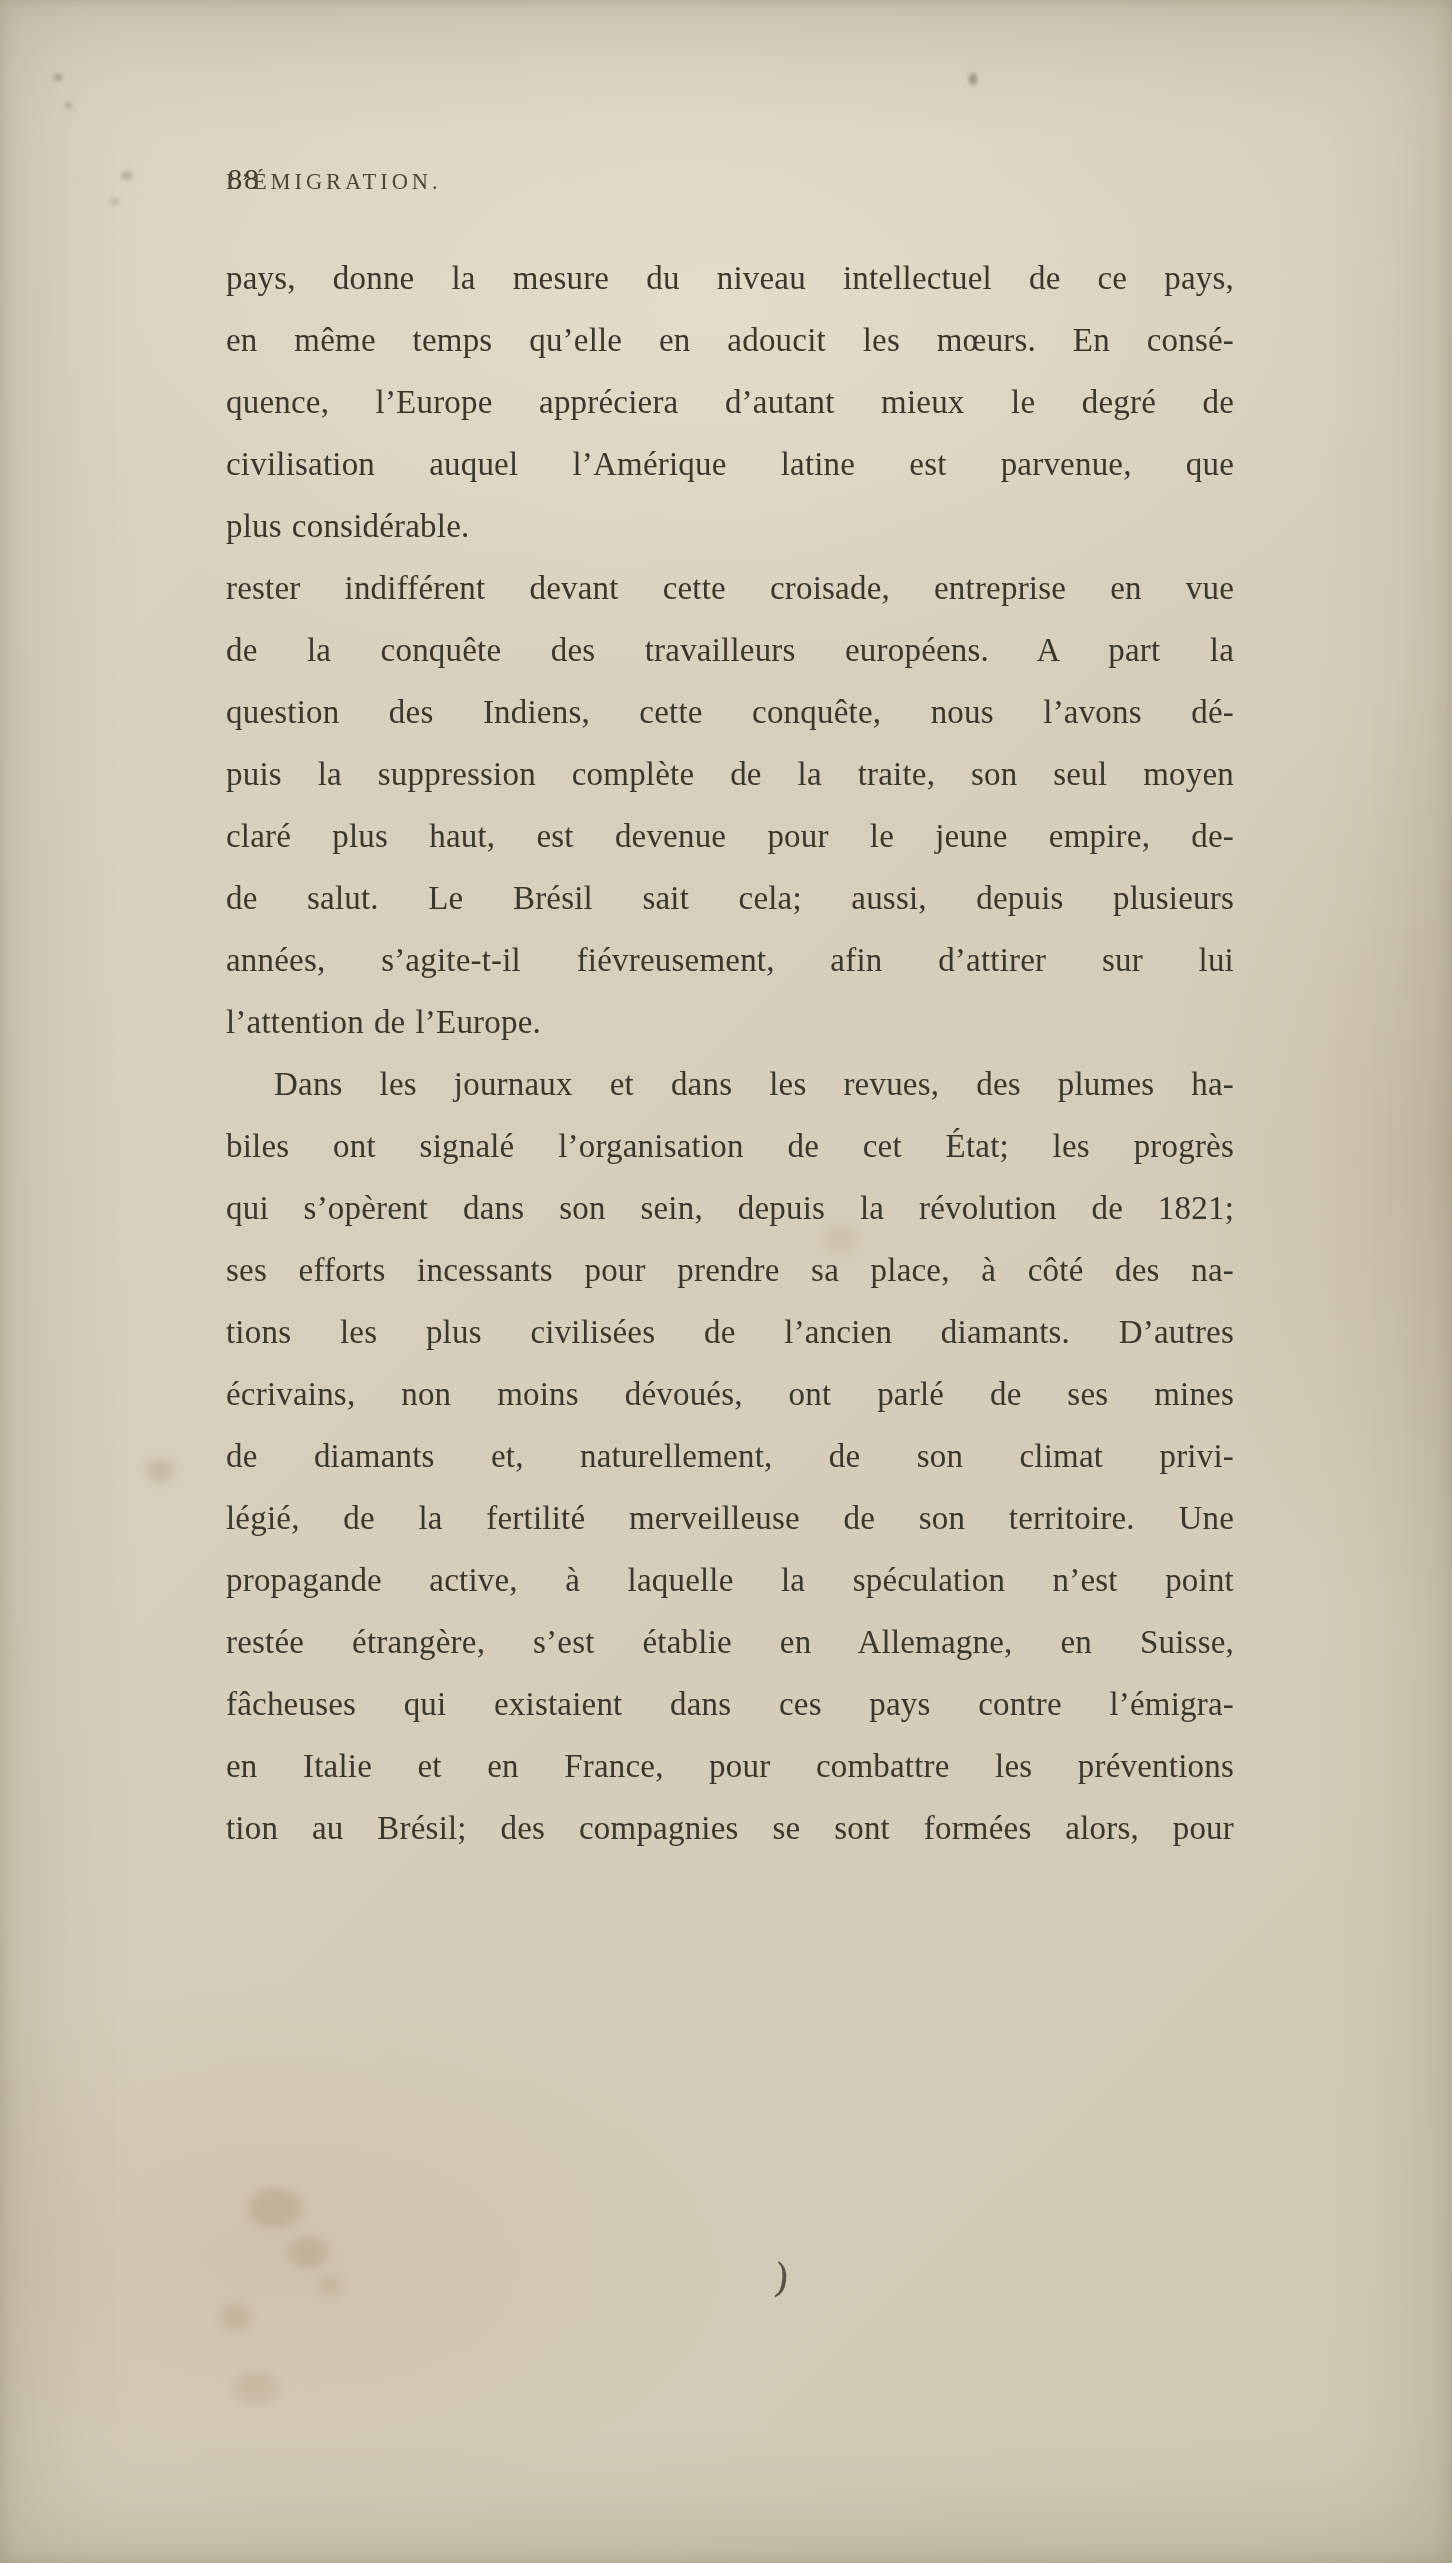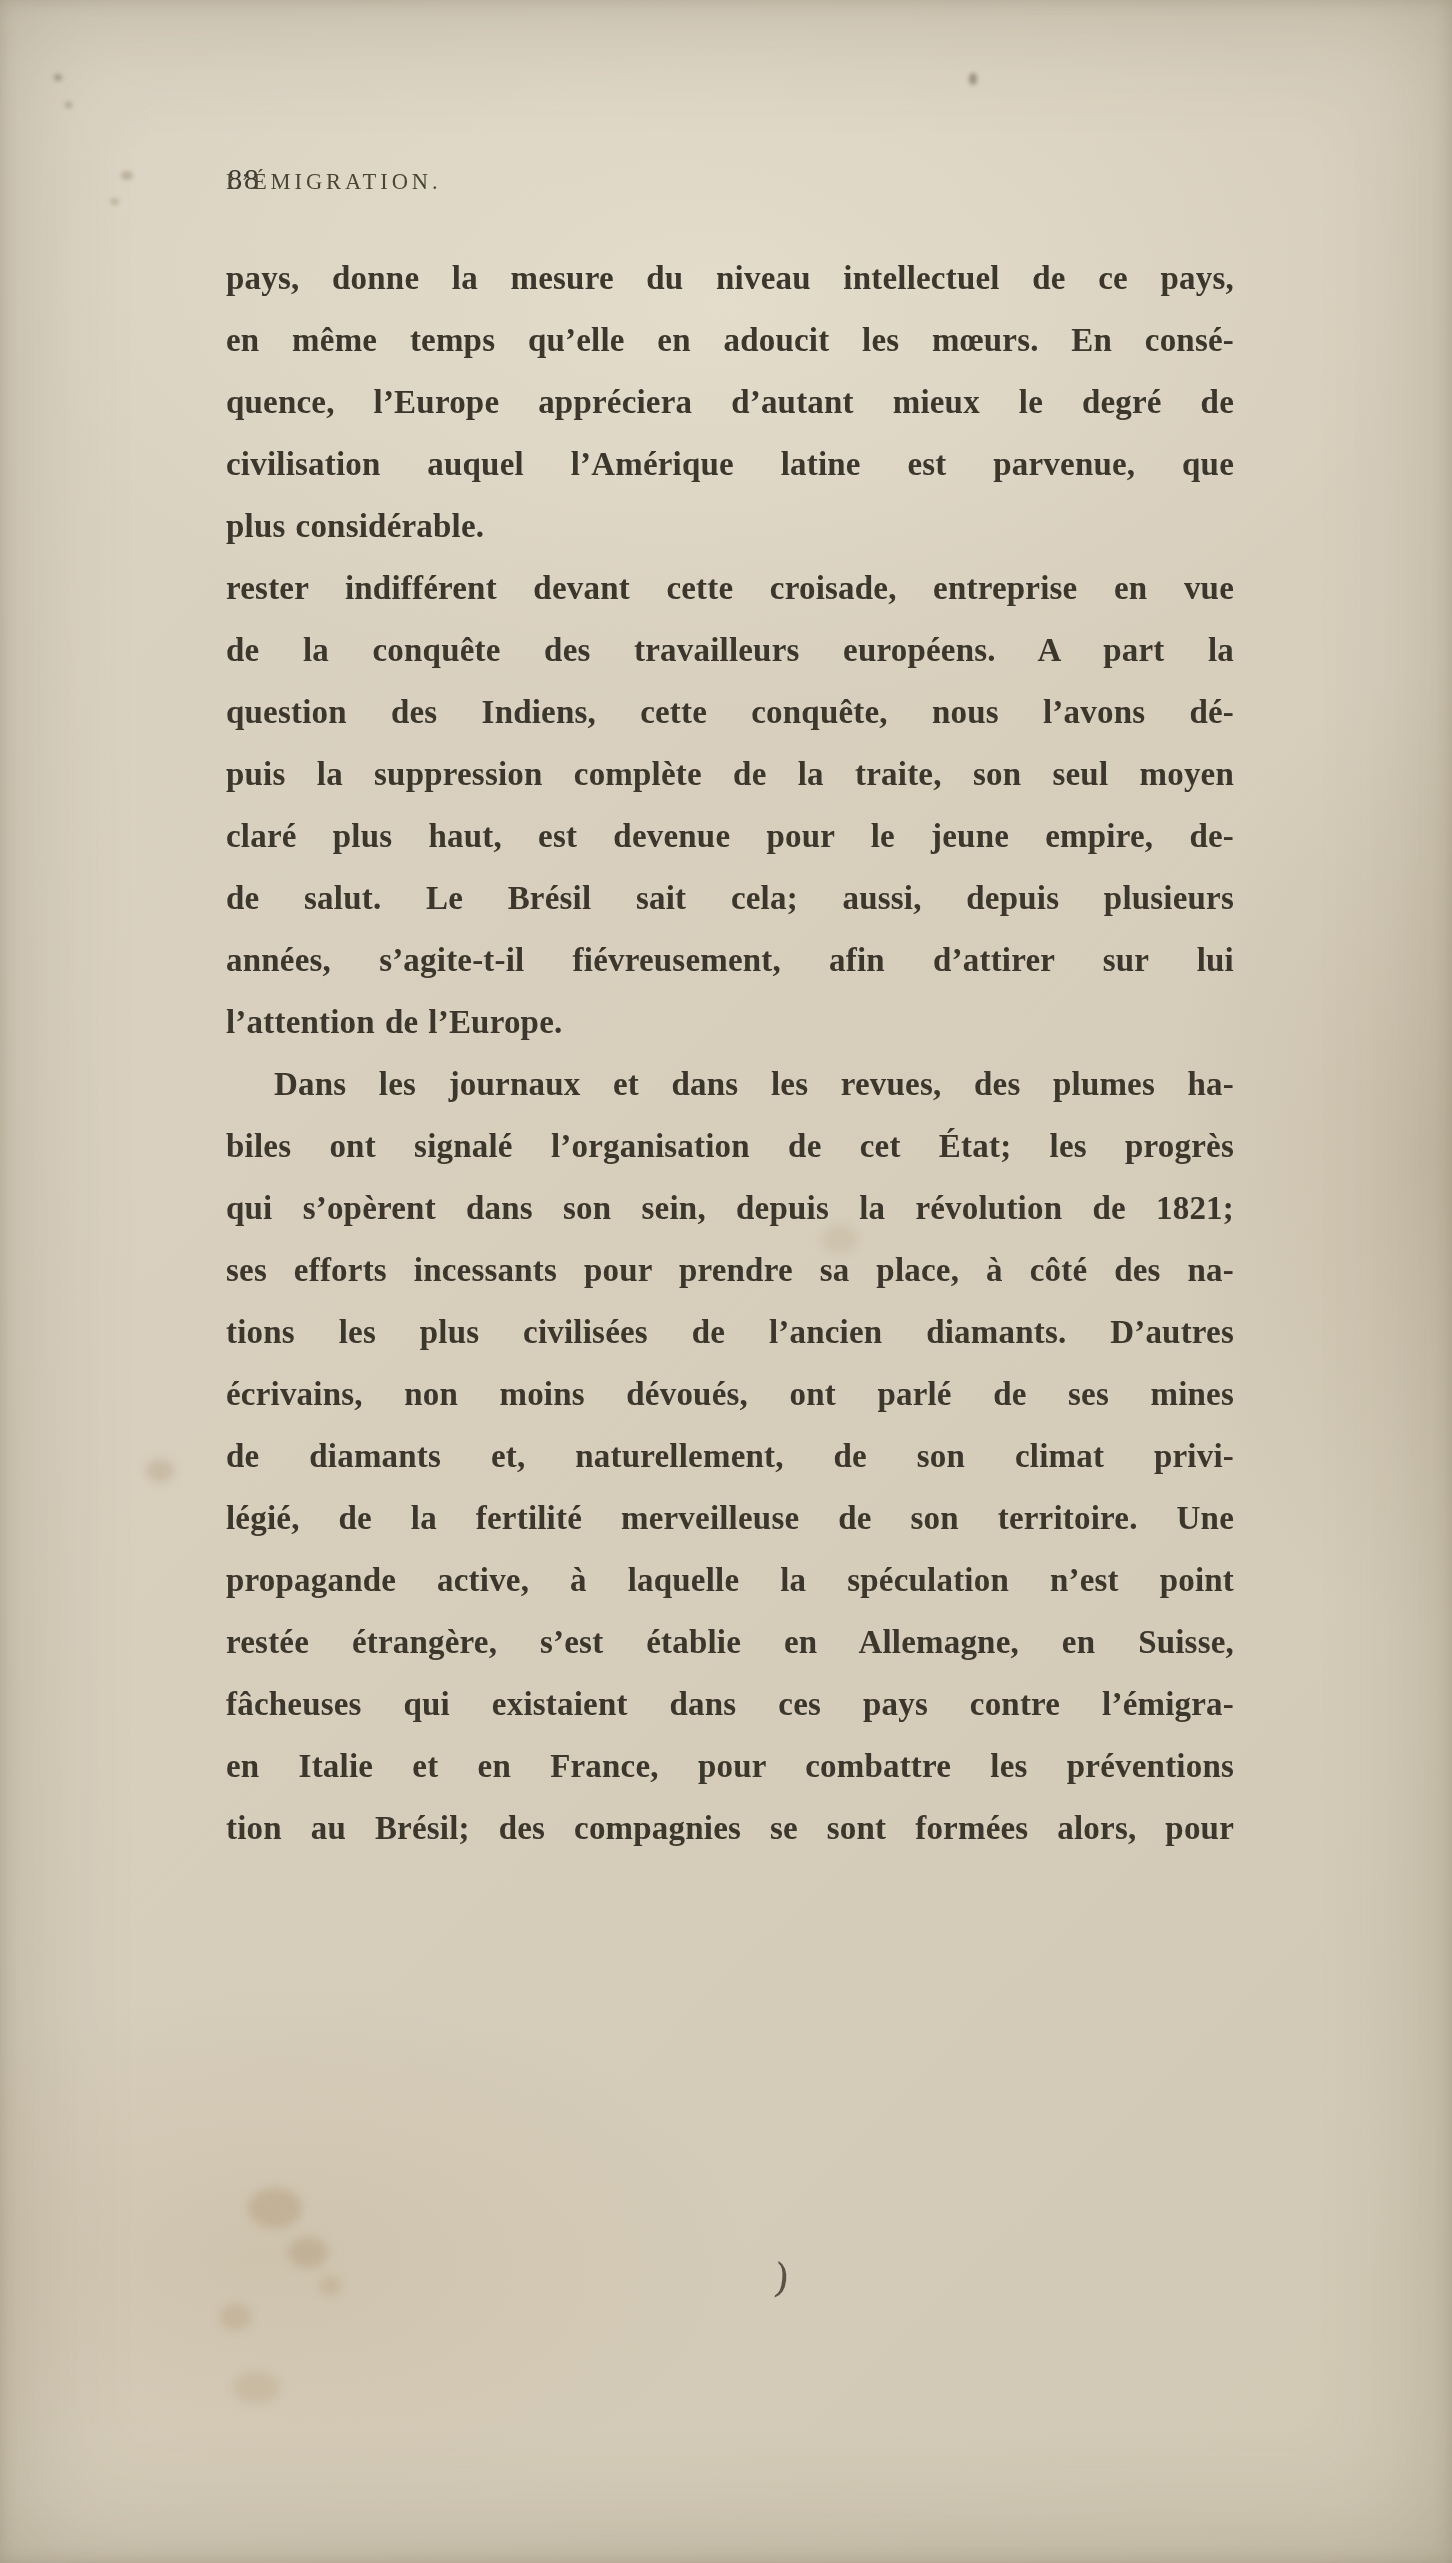--- a/index.html
+++ b/index.html
@@ -16,21 +16,21 @@
       radial-gradient(ellipse 388px 698px at 99% 45%, rgba(120,100,65,0.12), transparent 70%),
       radial-gradient(ellipse 930px 543px at 50% 12%, rgba(248,242,226,0.35), transparent 75%),
       linear-gradient(135deg,#dcd4c4 0%,#d7cebc 45%,#d1c8b4 100%);
     box-shadow:inset 0 0 124px rgba(95,85,60,0.30), inset 0 0 17px rgba(95,85,60,0.22);
   }
   .header-row{position:absolute;left:226px;top:160px;width:1008px;height:54px;}
   .page-number{position:absolute;left:1.6px;top:3.1px;font-size:29.5px;letter-spacing:1.6px;color:#3e3a2f;}
   .running-header{position:absolute;left:0;top:9.3px;width:892px;
     font-size:22.5px;letter-spacing:3.9px;color:#4a4537;}
   .body-text{position:absolute;left:226px;top:247px;width:1008px;
-    font-size:33px;line-height:62px;letter-spacing:0.2px;word-spacing:1.6px;font-weight:bold;}
+    font-size:33px;line-height:62px;letter-spacing:0.2px;word-spacing:1.6px;}
   .line{text-align:justify;white-space:normal;}
   .line.j{text-align-last:justify;}
   .line.end{text-align-last:left;}
   .line.indent{text-indent:48px;}
   .stain{position:absolute;border-radius:50%;pointer-events:none;}
   .blur6{filter:blur(4.7px);}
   .blur3{filter:blur(2.3px);}
   .pen-mark{position:absolute;left:774px;top:2255px;font-size:40px;color:rgba(70,60,48,0.85);
     transform:rotate(6deg);font-family:"DejaVu Serif",serif;}
 </style>

